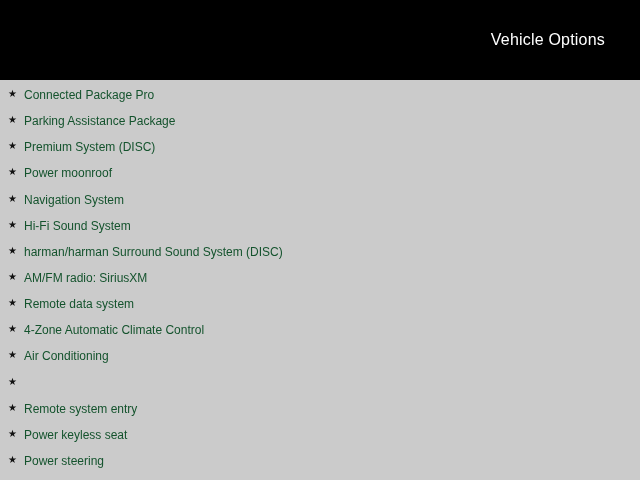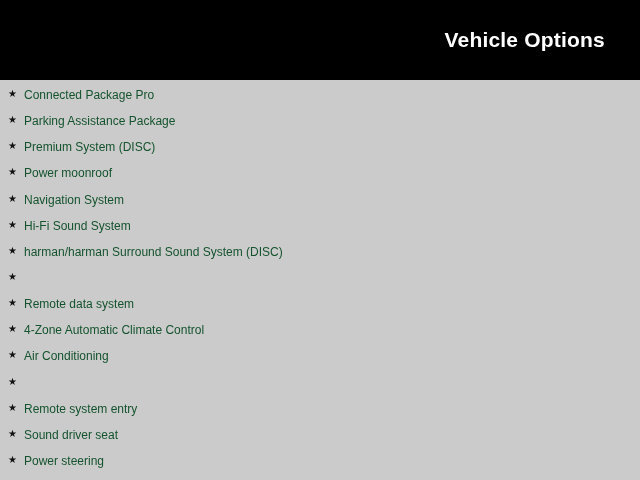--- a/index.html
+++ b/index.html
@@ -17,22 +17,22 @@
     height: 80px;
     background: #000000;
     display: flex;
     align-items: center;
     justify-content: flex-end;
     padding-right: 35px;
     box-sizing: border-box;
   }
   .header-title {
     color: #ffffff;
-    font-size: 21px;
-    font-weight: 700;
+    font-size: 16px;
+    font-weight: 400;
     letter-spacing: 0.2px;
   }
   .options-list {
     padding-top: 2px;
   }
   .list-item {
     height: 26.15px;
     display: flex;
     align-items: center;
     padding-left: 8px;
@@ -83,20 +83,21 @@
     <div class="list-item">
       <span class="star-icon">★</span>
       <span class="item-label">Hi-Fi Sound System</span>
     </div>
     <div class="list-item">
       <span class="star-icon">★</span>
       <span class="item-label">harman/harman Surround Sound System (DISC)</span>
     </div>
     <div class="list-item">
       <span class="star-icon">★</span>
+      <span class="item-label">AM/FM radio: SiriusXM</span>
     </div>
     <div class="list-item">
       <span class="star-icon">★</span>
       <span class="item-label">Remote data system</span>
     </div>
     <div class="list-item">
       <span class="star-icon">★</span>
       <span class="item-label">4-Zone Automatic Climate Control</span>
     </div>
     <div class="list-item">
@@ -105,19 +106,19 @@
     </div>
     <div class="list-item">
       <span class="star-icon">★</span>
     </div>
     <div class="list-item">
       <span class="star-icon">★</span>
       <span class="item-label">Remote system entry</span>
     </div>
     <div class="list-item">
       <span class="star-icon">★</span>
-      <span class="item-label">Sound driver seat</span>
+      <span class="item-label">Power keyless seat</span>
     </div>
     <div class="list-item">
       <span class="star-icon">★</span>
       <span class="item-label">Power steering</span>
     </div>
   </div>
 
 </body></html>

